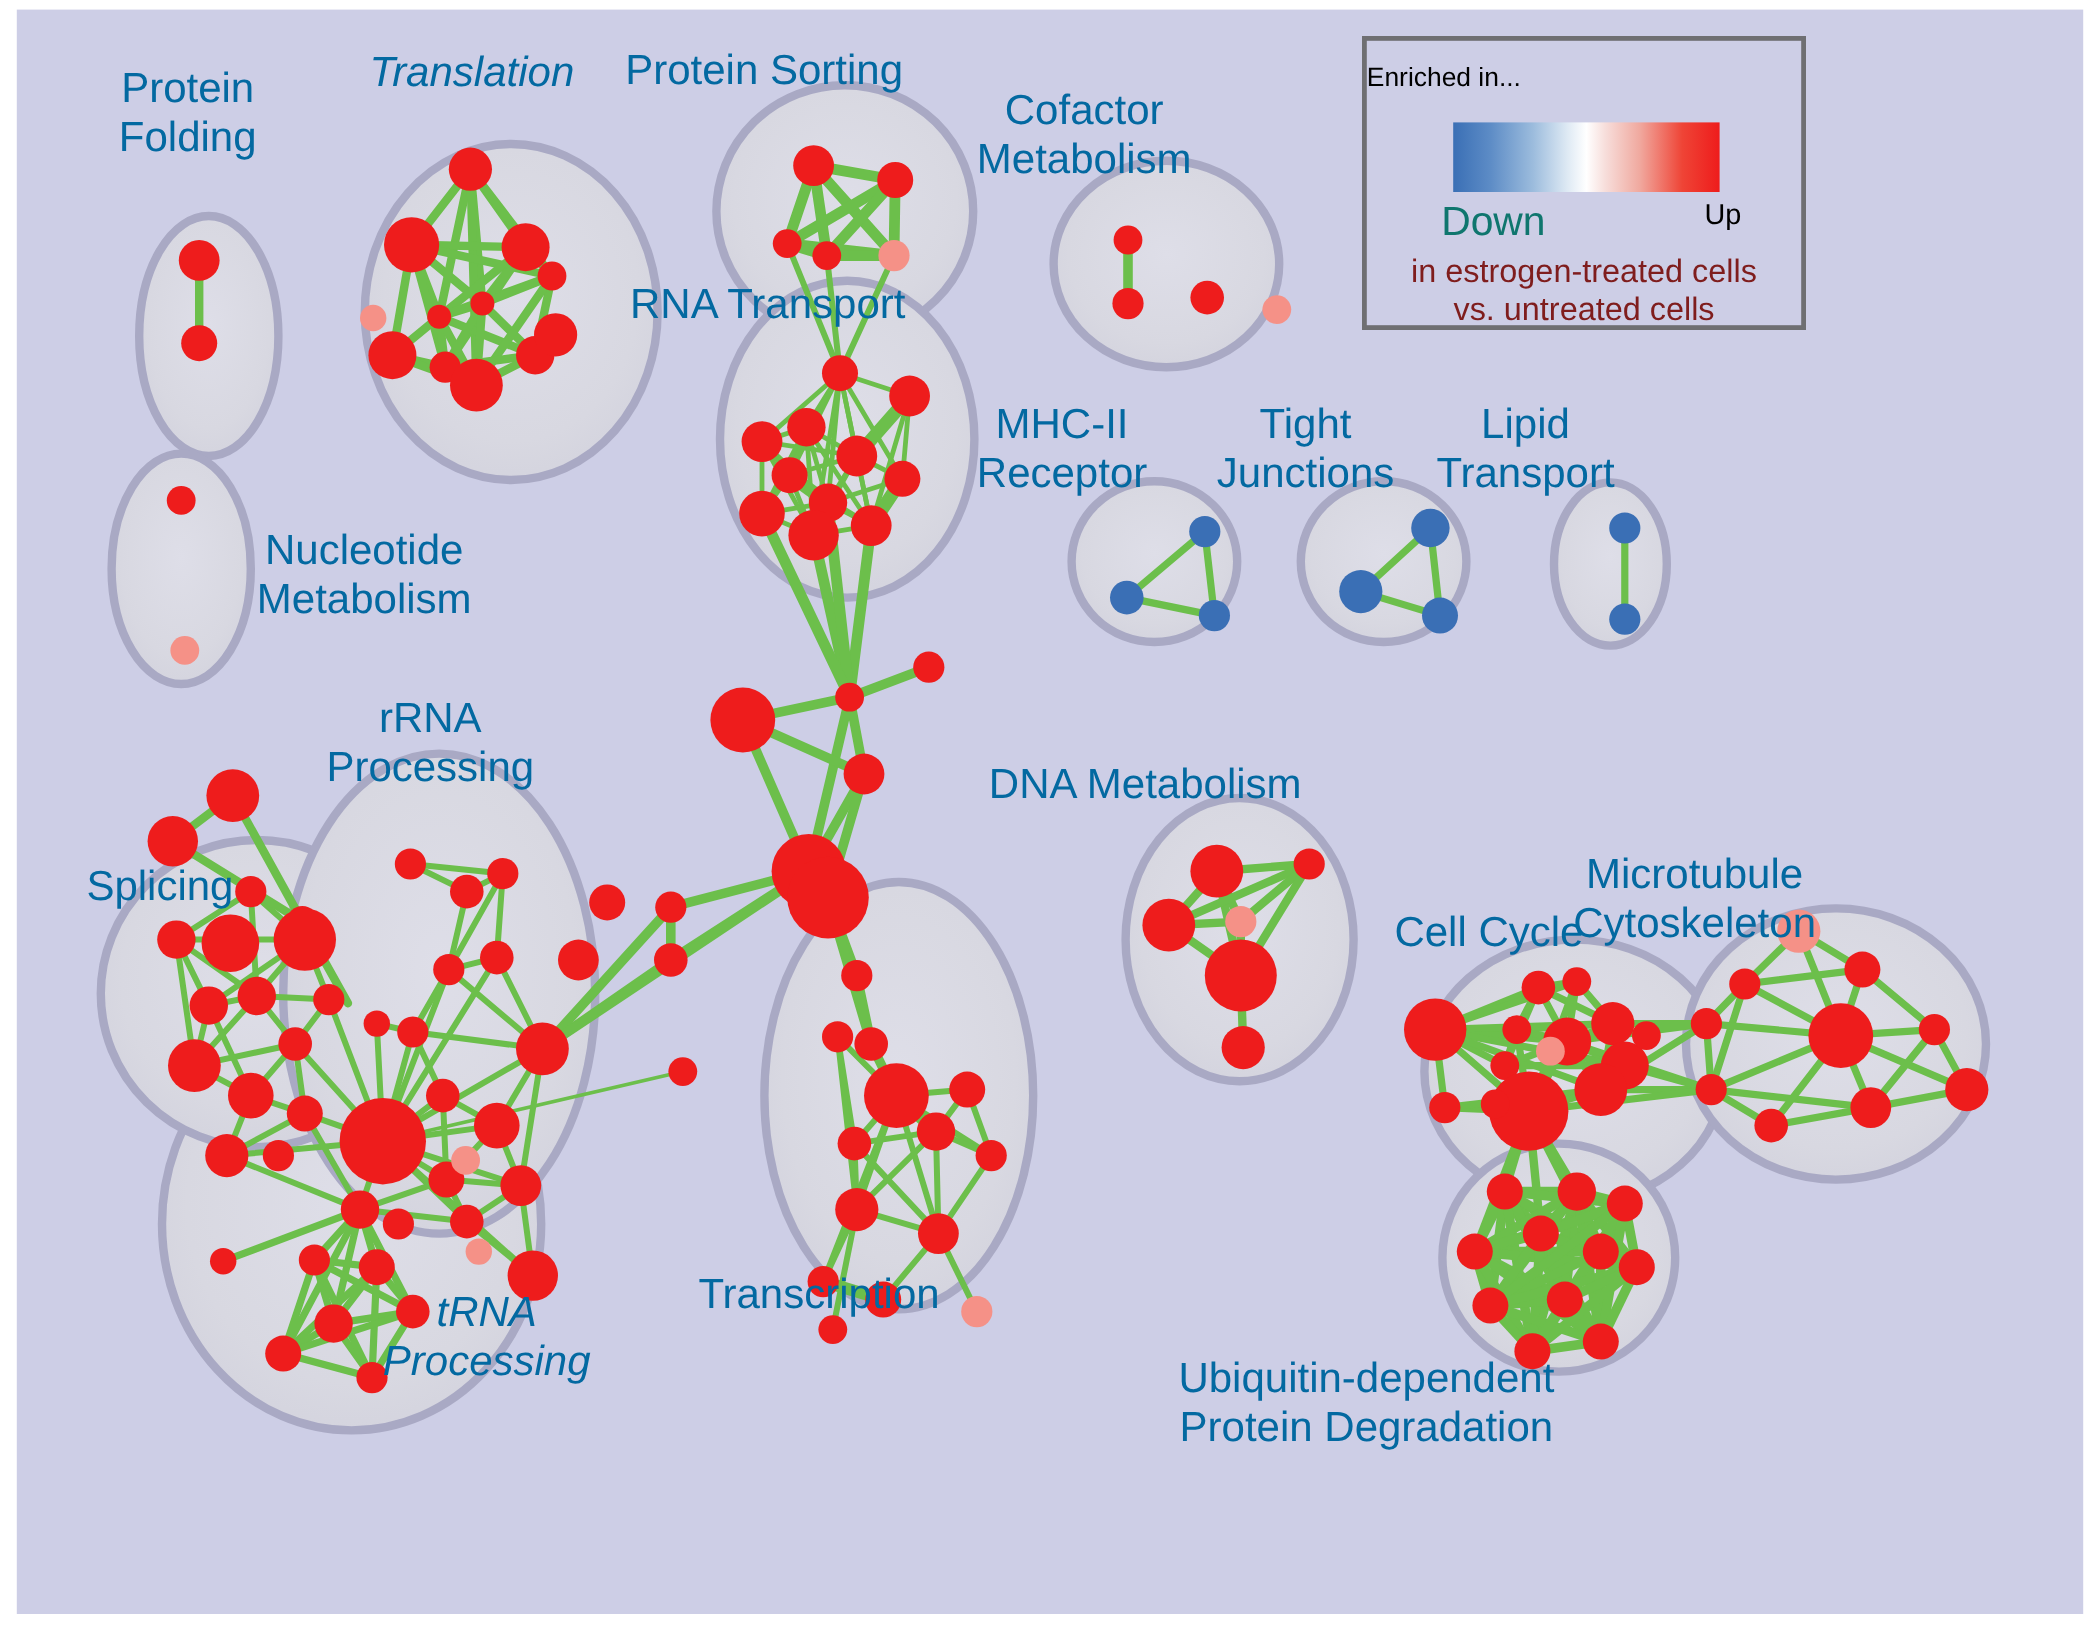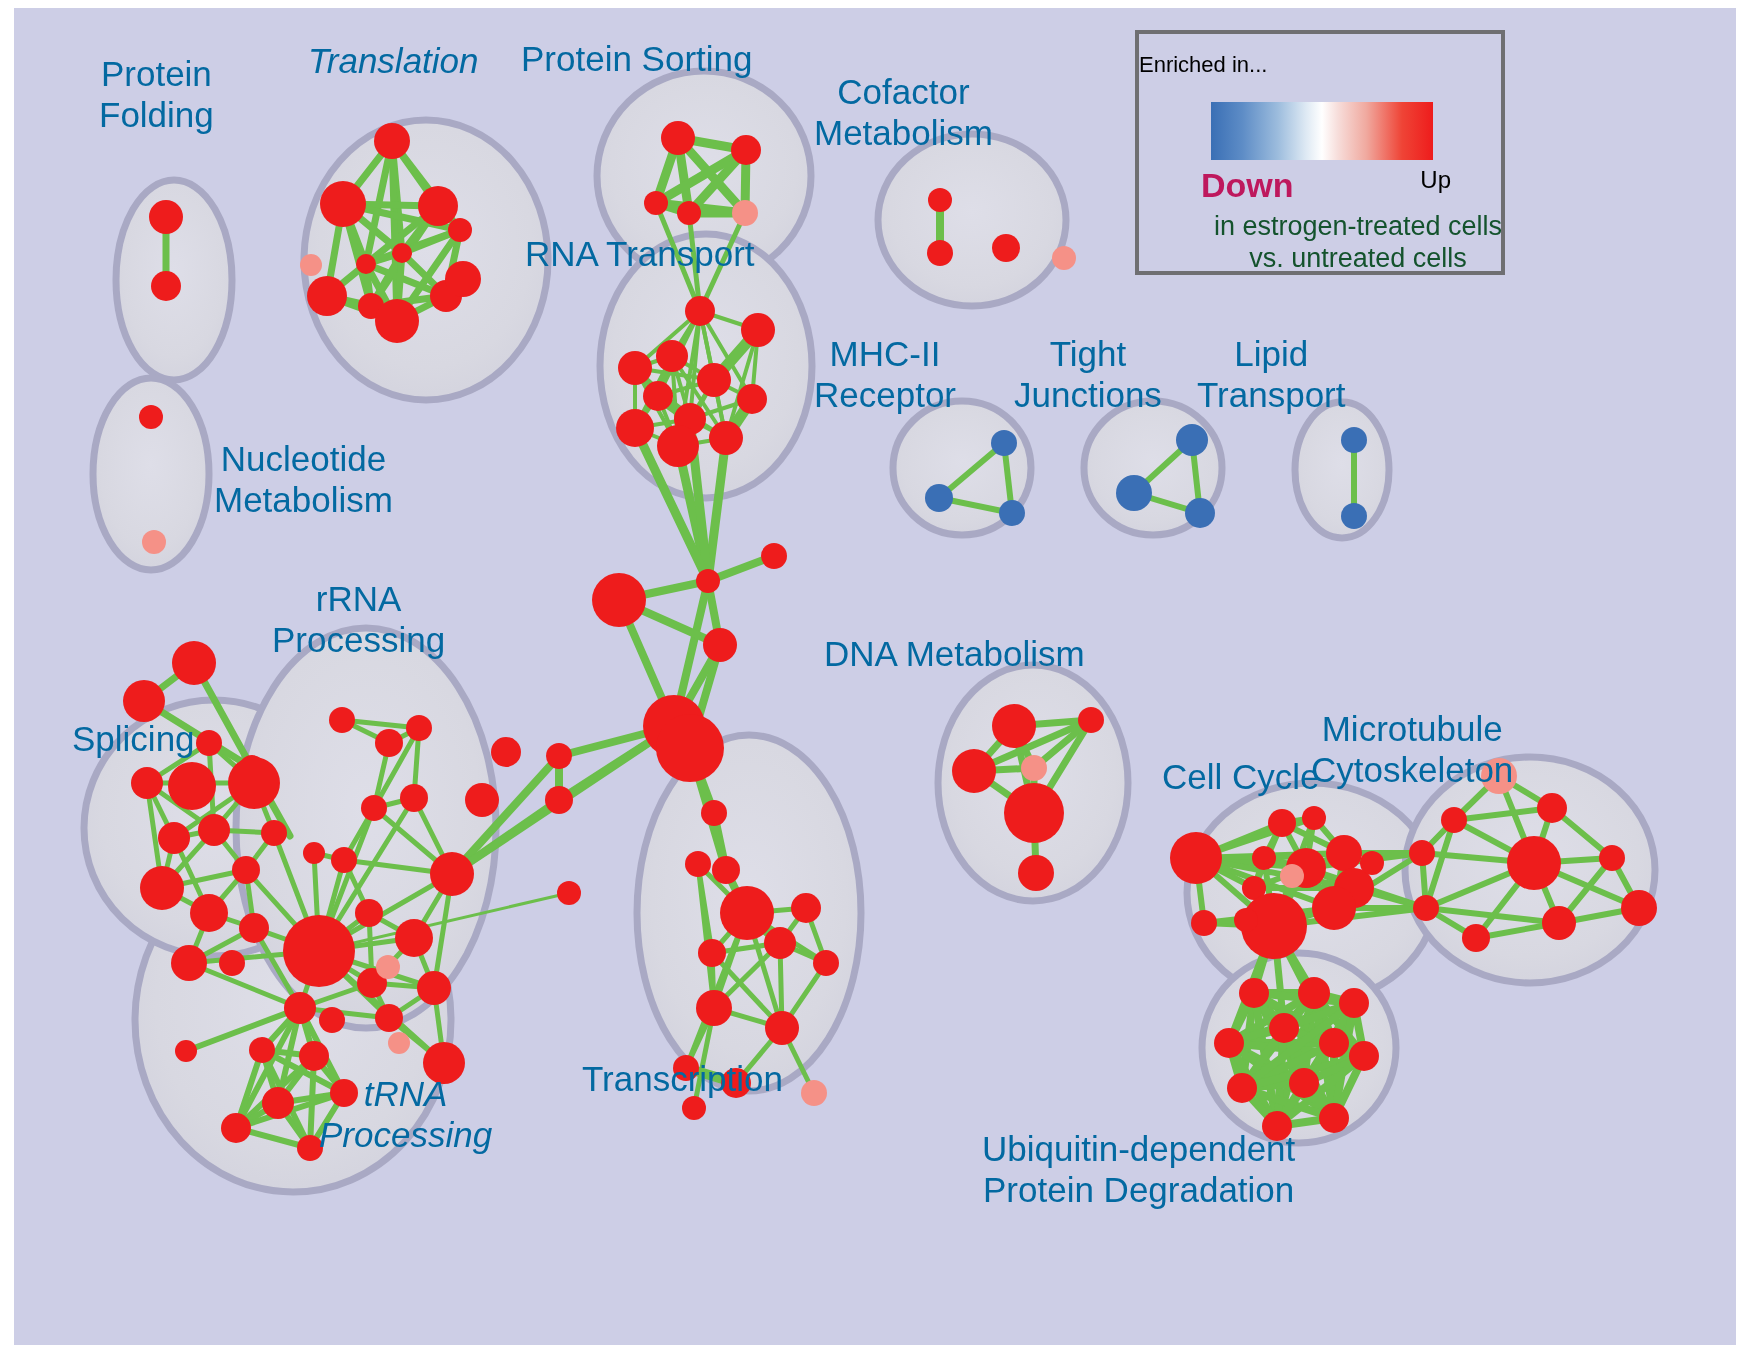--- a/index.html
+++ b/index.html
@@ -42,30 +42,29 @@
   #legend-title{
     position:absolute;left:0;top:18px;width:100%;
     text-align:left;font-size:22px;color:#000;
   }
   #legend-bar{
     position:absolute;left:72px;top:68px;
     width:222px;height:58px;
     background:linear-gradient(to right,#3a6fb5 0%,#5d8cc6 14%,#9cbcdd 30%,#dfeaf4 43%,#ffffff 50%,#f7dedb 57%,#f0a99f 70%,#ef4436 86%,#ee1c1c 100%);
   }
   #legend-down{
-    position:absolute;left:62px;top:132px;font-size:34px;color:#be185d;font-weight:bold;
+    position:absolute;left:62px;top:132px;font-size:34px;color:#0f766e;
   }
   #legend-up{
     position:absolute;right:50px;top:132px;font-size:24px;color:#000;
   }
   #legend-sub{
     position:absolute;left:0;top:176px;width:100%;
-    text-align:center;font-size:27px;line-height:32px;color:#14532d;
+    text-align:center;font-size:27px;line-height:32px;color:#7f1d1d;
     white-space:pre-line;
-    padding-left:38px;
   }
 </style>
 </head>
 <body>
 
 <div id="stage">
   <div id="canvas">
 
     <svg id="netsvg" viewBox="0 0 1722 1337">
       <defs>

